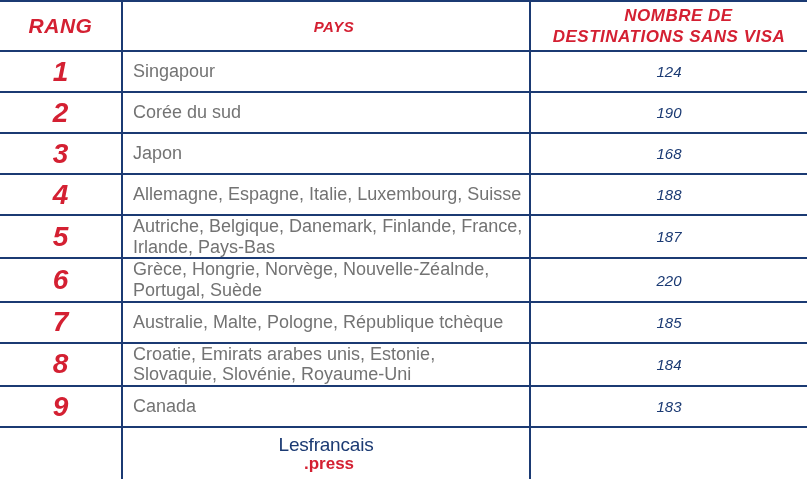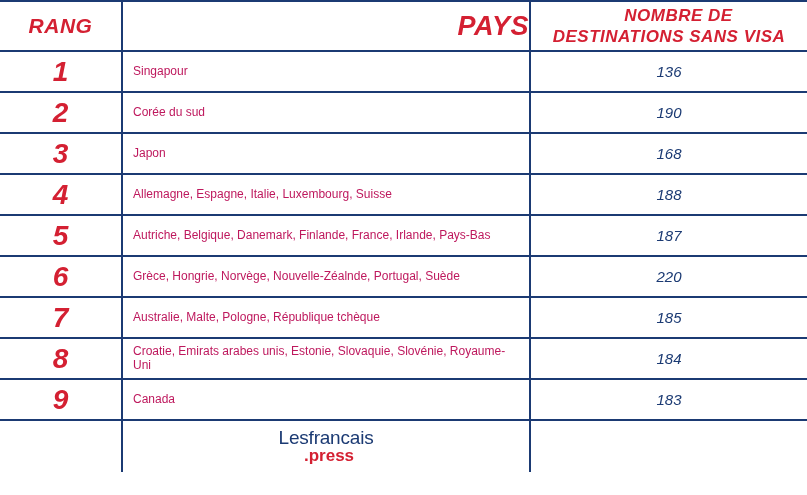--- a/index.html
+++ b/index.html
@@ -43,23 +43,23 @@
     color: #d42032;
     font-style: italic;
     font-weight: bold;
     letter-spacing: 0.5px;
   }
   .hdr-rank {
     text-align: center;
     font-size: 21px;
   }
   .hdr-pays {
-    text-align: right;
+    text-align: center;
     padding-left: 16px !important;
-    font-size: 27px;
+    font-size: 15px;
   }
   .hdr-dest {
     text-align: center;
     font-size: 17px;
     line-height: 1.25;
   }
   .hdr-dest .l1 { display: block; padding-left: 19px; }
   .hdr-dest .l2 { display: block; }
 
   
@@ -70,22 +70,22 @@
   tr.row { height: 41px; }
   td.rank {
     text-align: center;
     color: #d42032;
     font-weight: bold;
     font-size: 28px;
     font-style: italic;
     line-height: 1;
   }
   td.pays {
-    color: #be185d;
-    font-size: 12px;
+    color: #737373;
+    font-size: 18px;
     padding-left: 10px !important;
     padding-right: 6px !important;
     line-height: 1.15;
   }
   td.dest {
     text-align: center;
     color: #1b3a73;
     font-size: 15px;
     font-style: italic;
   }
@@ -138,21 +138,21 @@
         <th class="hdr-dest">
           <span class="l1">NOMBRE DE</span>
           <span class="l2">DESTINATIONS SANS VISA</span>
         </th>
       </tr>
     </thead>
     <tbody>
       <tr class="row">
         <td class="rank">1</td>
         <td class="pays">Singapour</td>
-        <td class="dest">136</td>
+        <td class="dest">124</td>
       </tr>
       <tr class="row">
         <td class="rank">2</td>
         <td class="pays">Corée du sud</td>
         <td class="dest">190</td>
       </tr>
       <tr class="row">
         <td class="rank">3</td>
         <td class="pays">Japon</td>
         <td class="dest">168</td>

